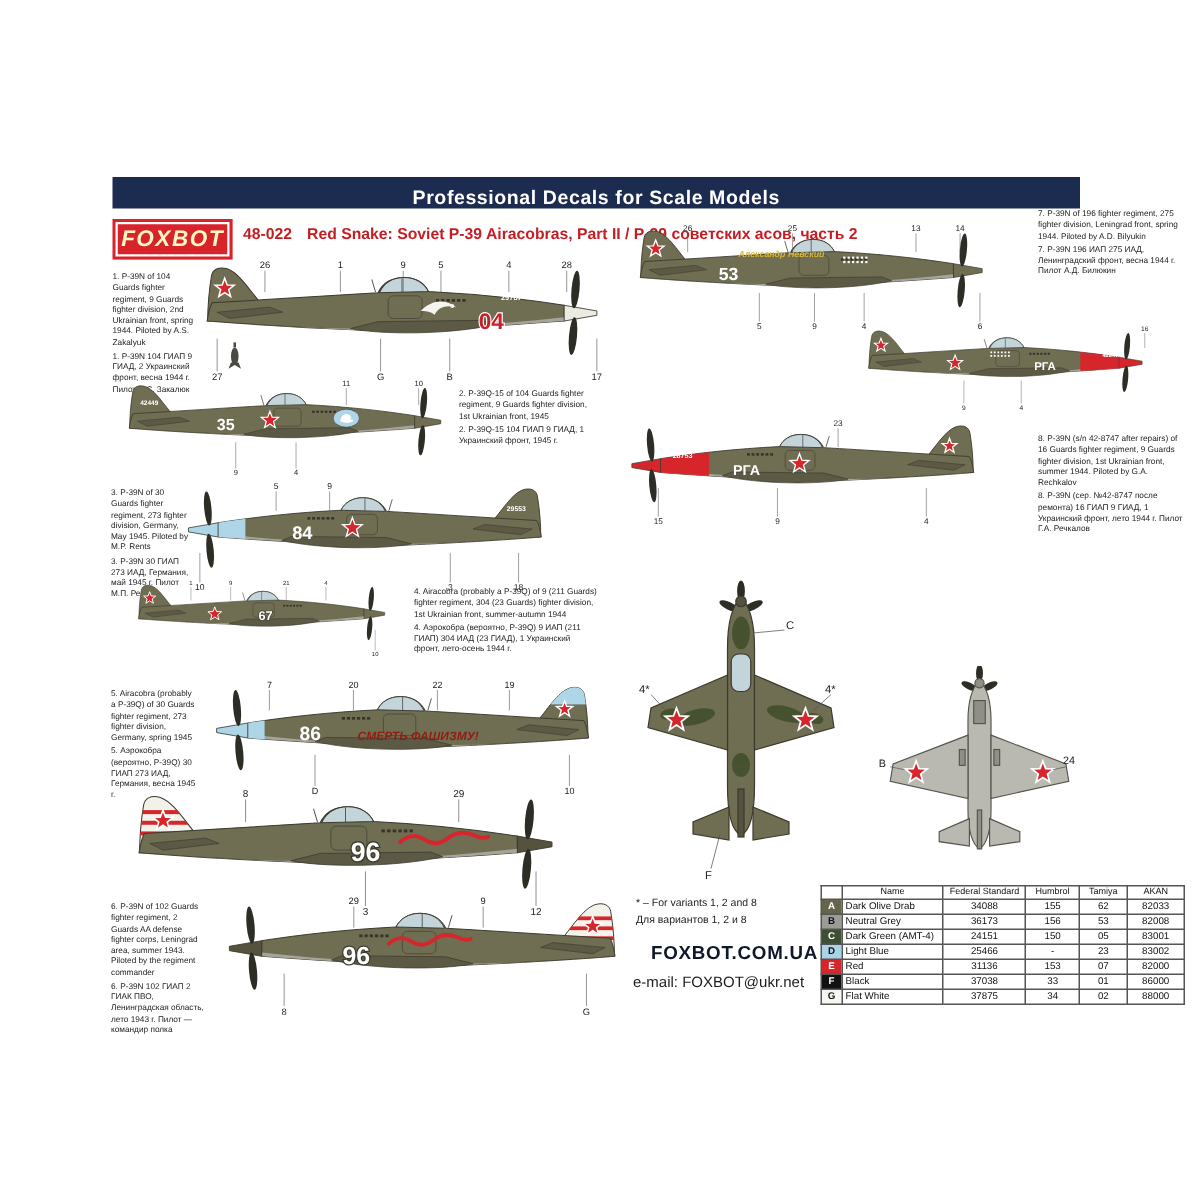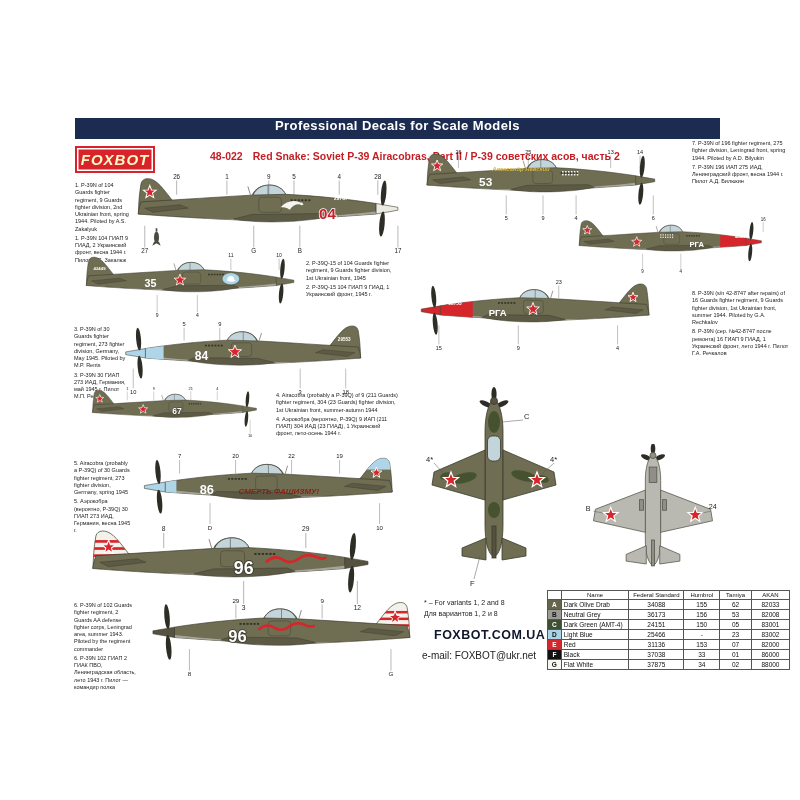--- a/index.html
+++ b/index.html
@@ -1,26 +1,26 @@
 <!DOCTYPE html>
 <html><head>
 <meta charset="utf-8">
 <style>
   *{margin:0;padding:0;box-sizing:border-box}
   html,body{width:800px;height:800px;background:#ffffff;overflow:hidden;
     font-family:"Liberation Sans",sans-serif;}
   .sheet{position:absolute;inset:0;background:#fff;}
   .abs{position:absolute;}
   .banner{left:75px;top:118px;width:645px;height:21px;background:#1c2b50;color:#fff;
-    font-weight:bold;font-size:13px;letter-spacing:.4px;display:flex;align-items:flex-start;justify-content:center;}
+    font-weight:bold;font-size:13px;letter-spacing:.4px;display:flex;align-items:flex-end;justify-content:center;}
   .logo{left:75px;top:146px;width:80px;height:27px;background:#d8232a;color:#fef9c3;
     font-weight:bold;font-style:italic;font-size:15px;letter-spacing:1px;
     display:flex;align-items:center;justify-content:center;box-shadow:inset 0 0 0 2px #d8232a, inset 0 0 0 3.5px #fff;}
   .titleline{left:162px;top:150px;width:560px;color:#c41e25;font-weight:bold;font-size:10.5px;}
-  .titleline .code{margin-right:10px;margin-left:48px;}
+  .titleline .code{margin-right:10px;}
   .ann{position:absolute;font-size:5.5px;line-height:1.32;color:#1c1c1c;}
   .ann p{margin:0 0 2px 0;}
   .profile{position:absolute;}
   .footnote{font-size:7px;color:#1c1c1c;line-height:1.5;}
   .site{color:#0f172a;font-weight:bold;font-size:12.5px;letter-spacing:.5px;}
   .email{color:#1c1c1c;font-weight:normal;font-size:10px;}
   table.paints{border-collapse:collapse;font-size:6.5px;color:#111;background:#fff;}
   table.paints th,table.paints td{border:1px solid #555;padding:1px 2px;text-align:center;font-weight:normal;}
   table.paints th{font-size:6px;}
   table.paints td.name{text-align:left;}

